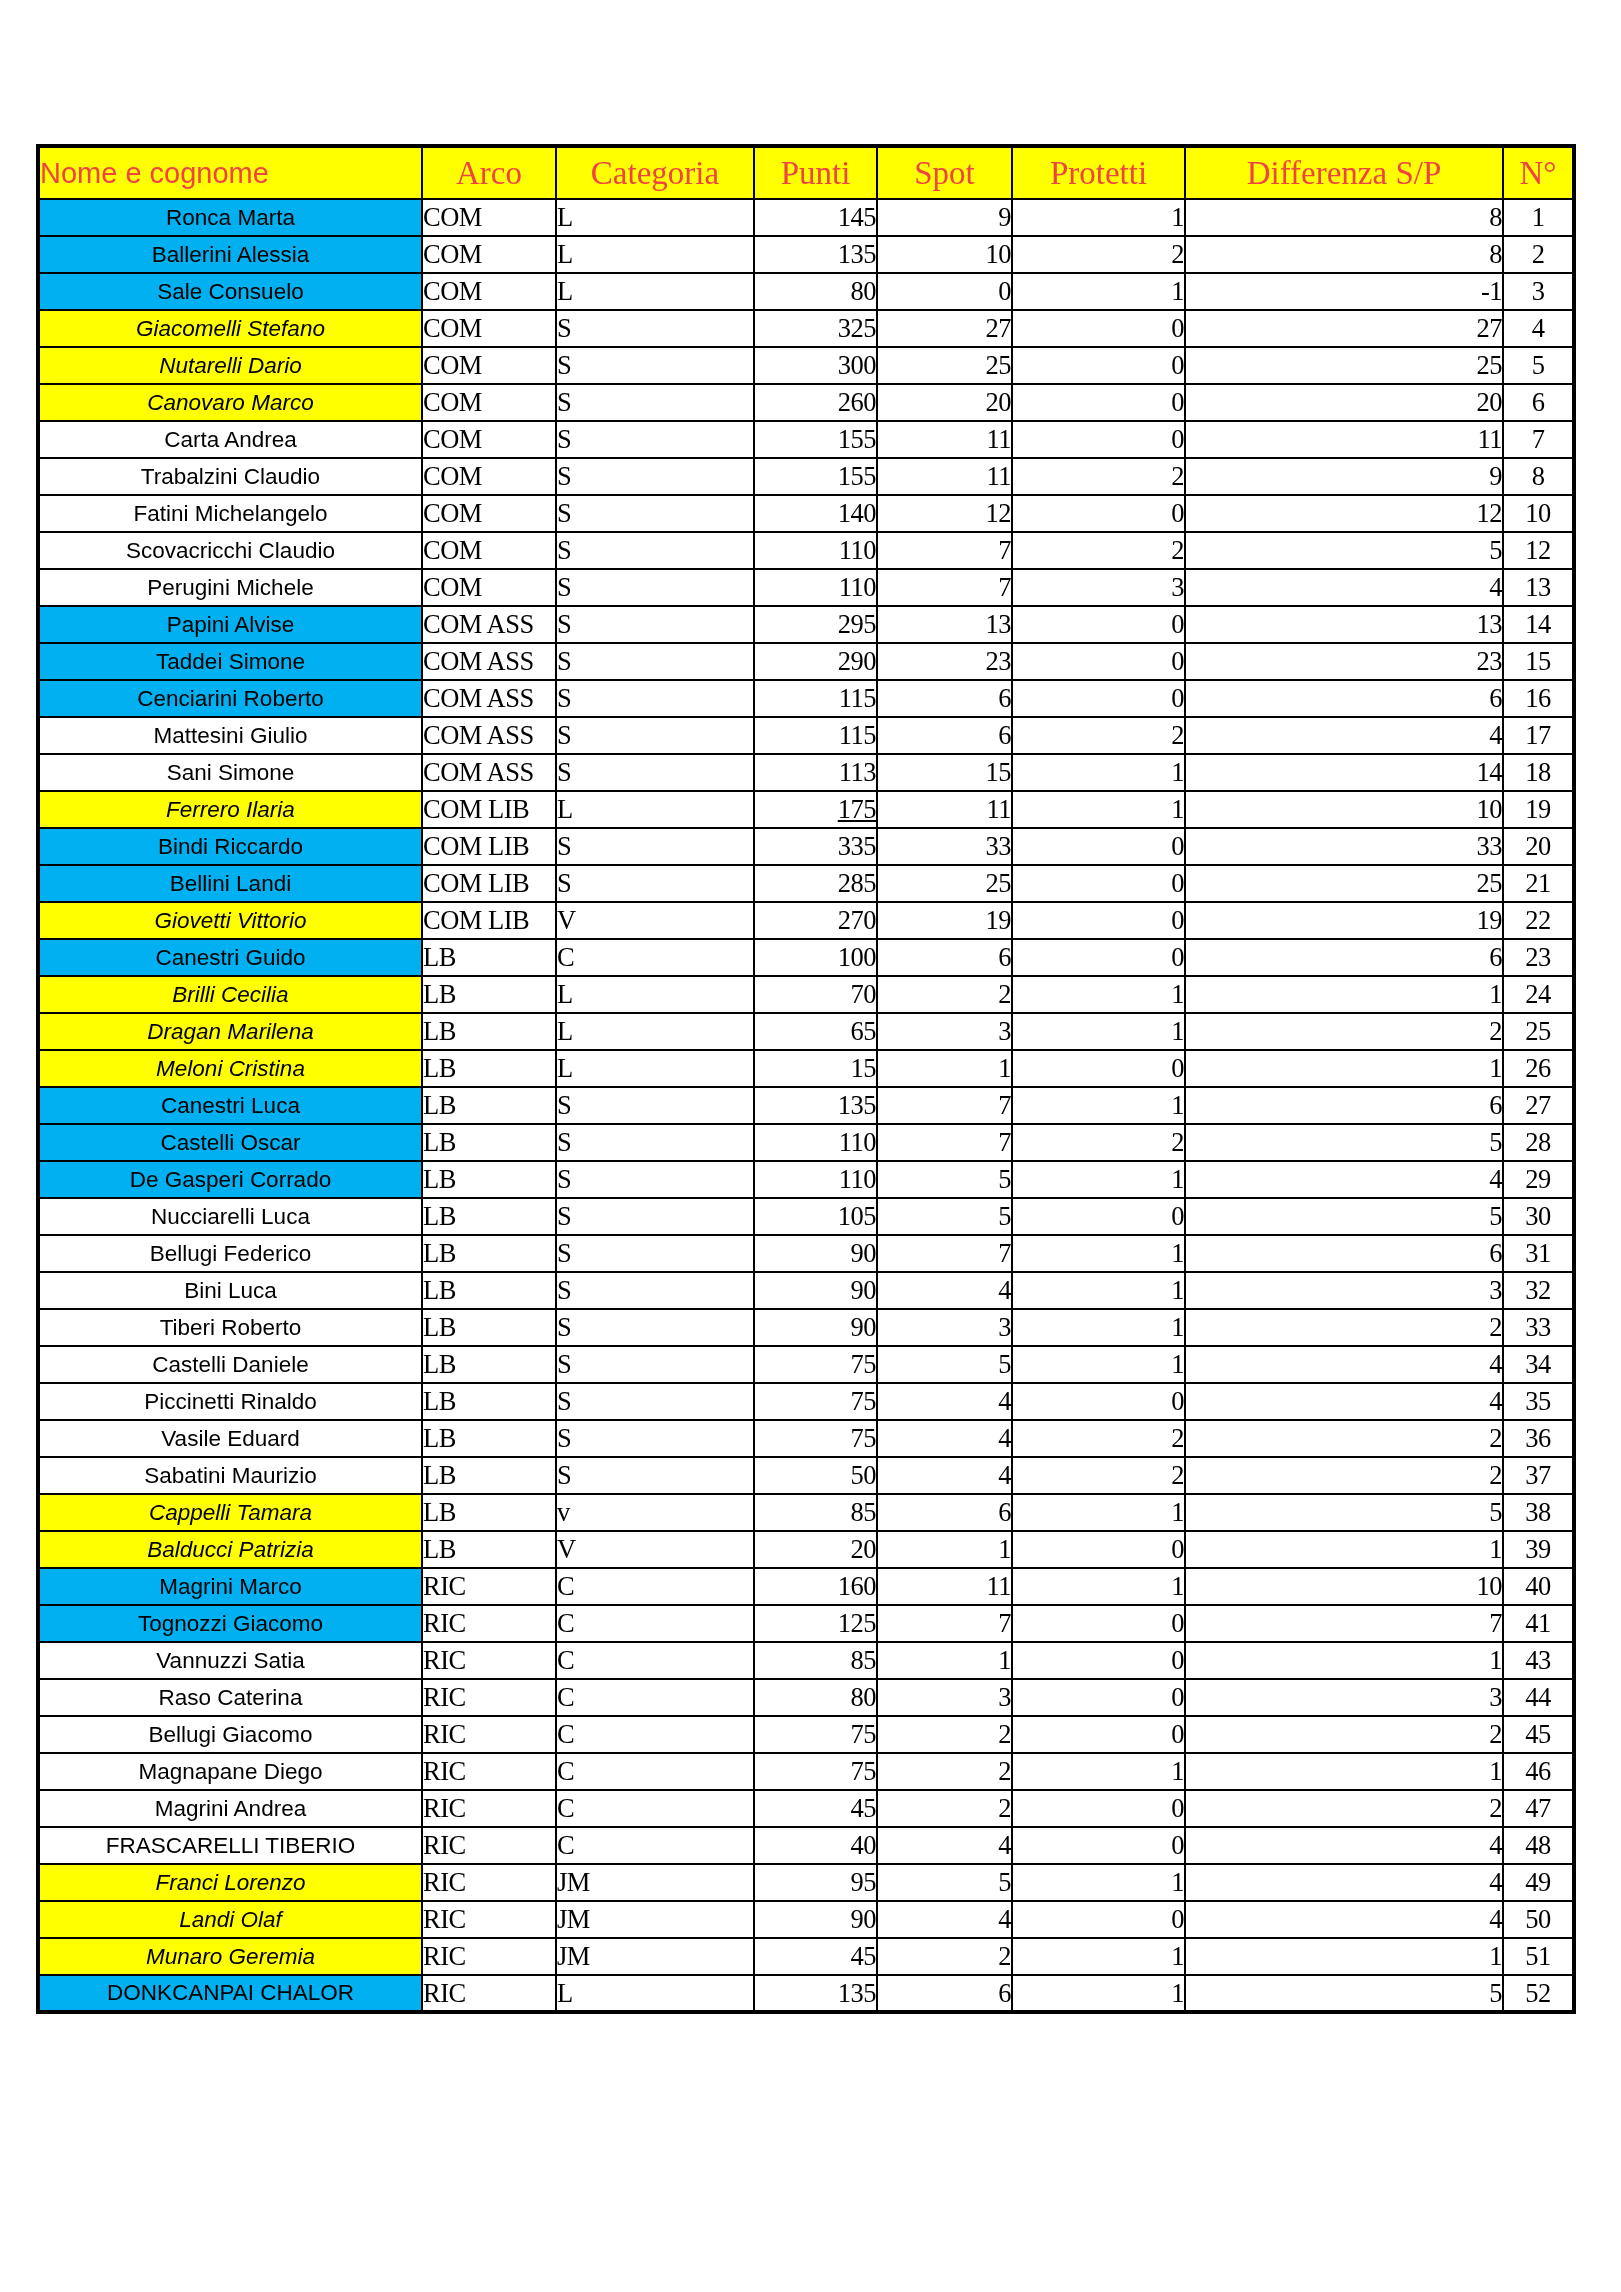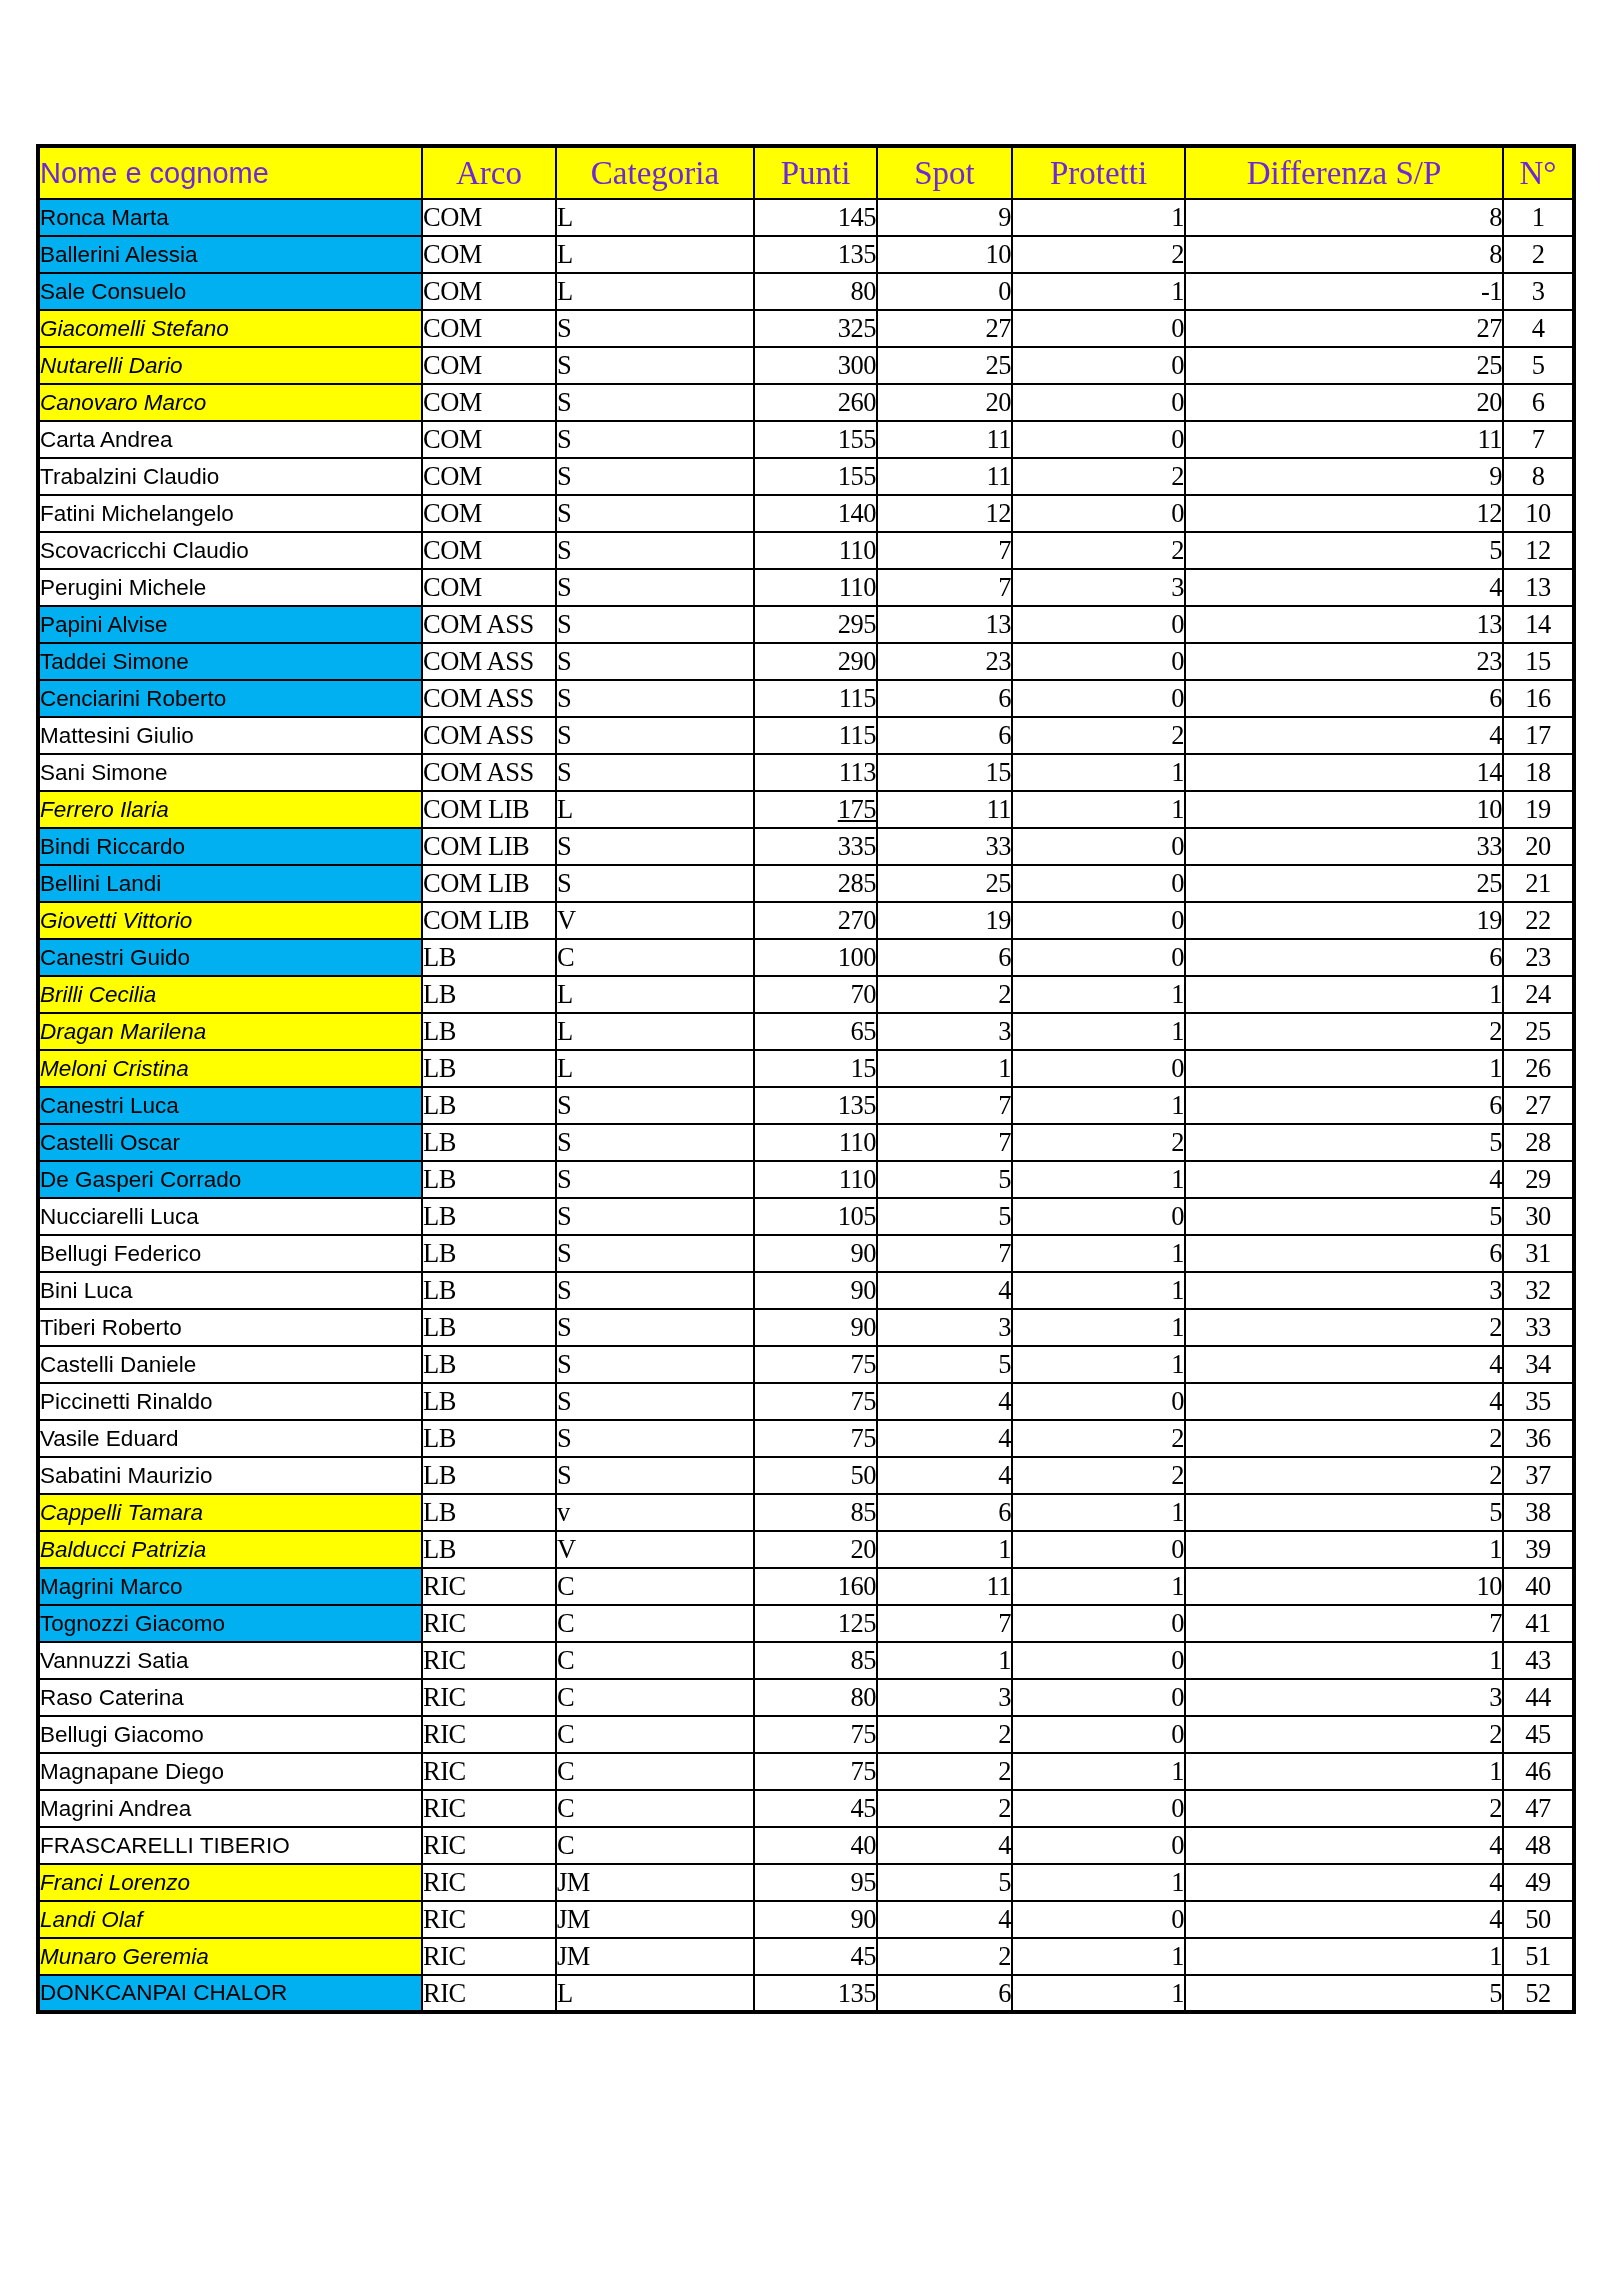--- a/index.html
+++ b/index.html
@@ -34,41 +34,41 @@
   }
   thead tr { height: 53px; }
   tbody tr { height: 37px; }
 
   th {
     background: #FFFF00;
     font-family: "Liberation Serif", serif;
     font-size: 33px;
     font-weight: normal;
     text-align: center;
-    color: #6d28d9;
+    color: #ef4444;
   }
   th.col-name {
     font-family: "Liberation Sans", sans-serif;
     font-size: 29px;
     text-align: left;
     padding-left: 6.9px;
   }
 
   td {
     font-family: "Liberation Serif", serif;
     font-size: 26.5px;
     letter-spacing: -0.5px;
     color: #000000;
     background: #ffffff;
   }
   td.td-name {
     font-family: "Liberation Sans", sans-serif;
     font-size: 22.5px;
     letter-spacing: 0;
-    text-align: left;
+    text-align: center;
     padding-left: 6.9px;
   }
   td.td-arco, td.td-categoria {
     text-align: left;
     padding-left: 5.9px;
   }
   td.td-punti, td.td-spot, td.td-protetti, td.td-differenza {
     text-align: right;
     padding-right: 4.9px;
   }

